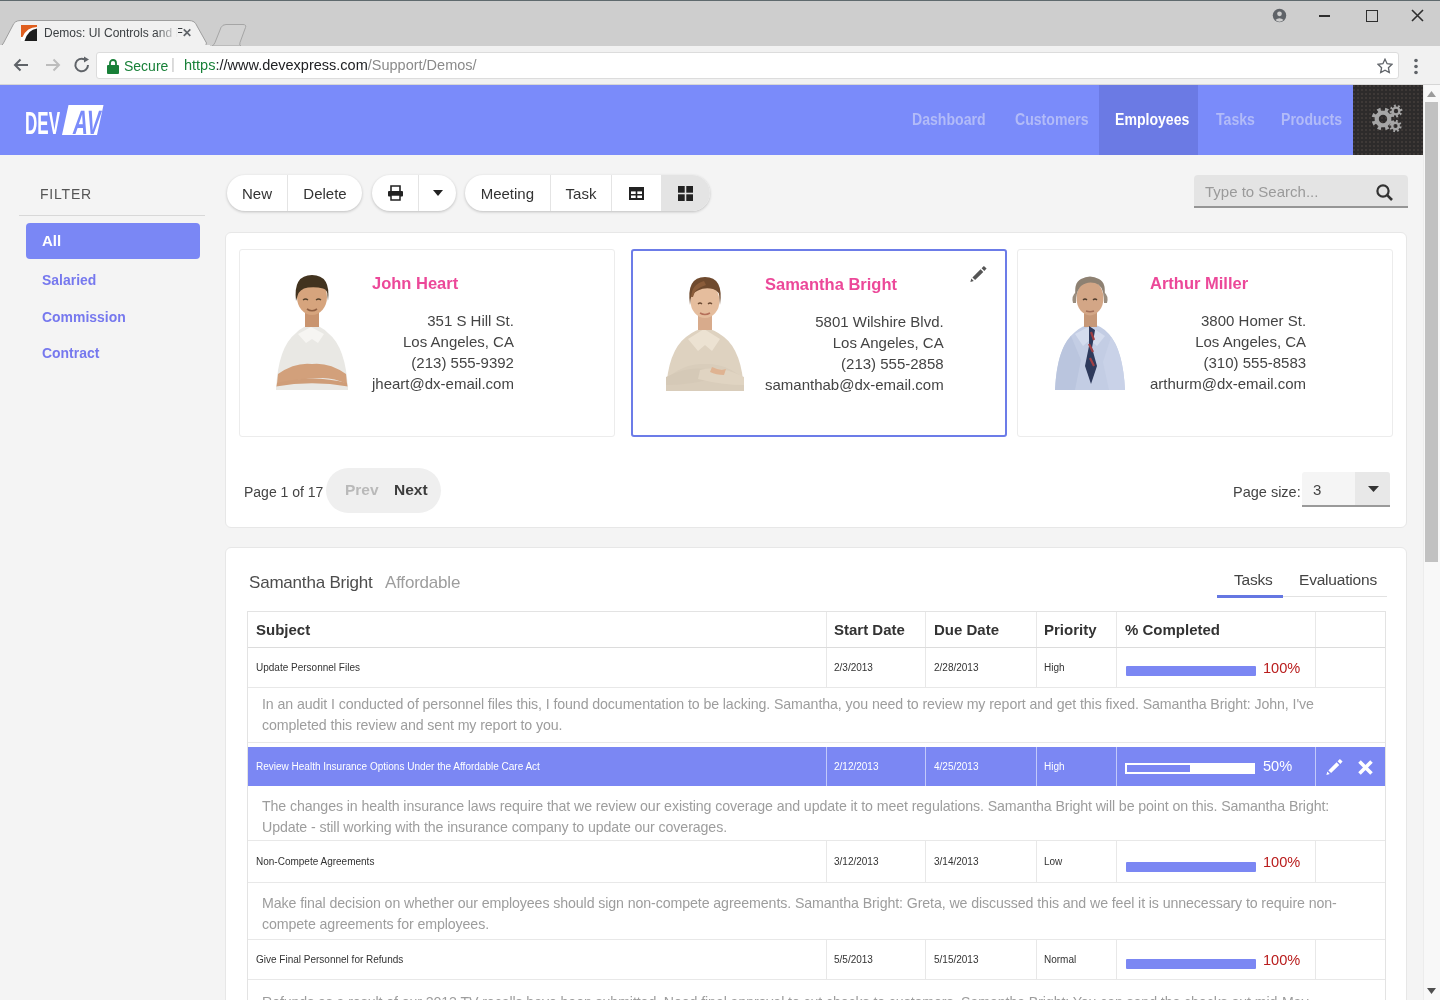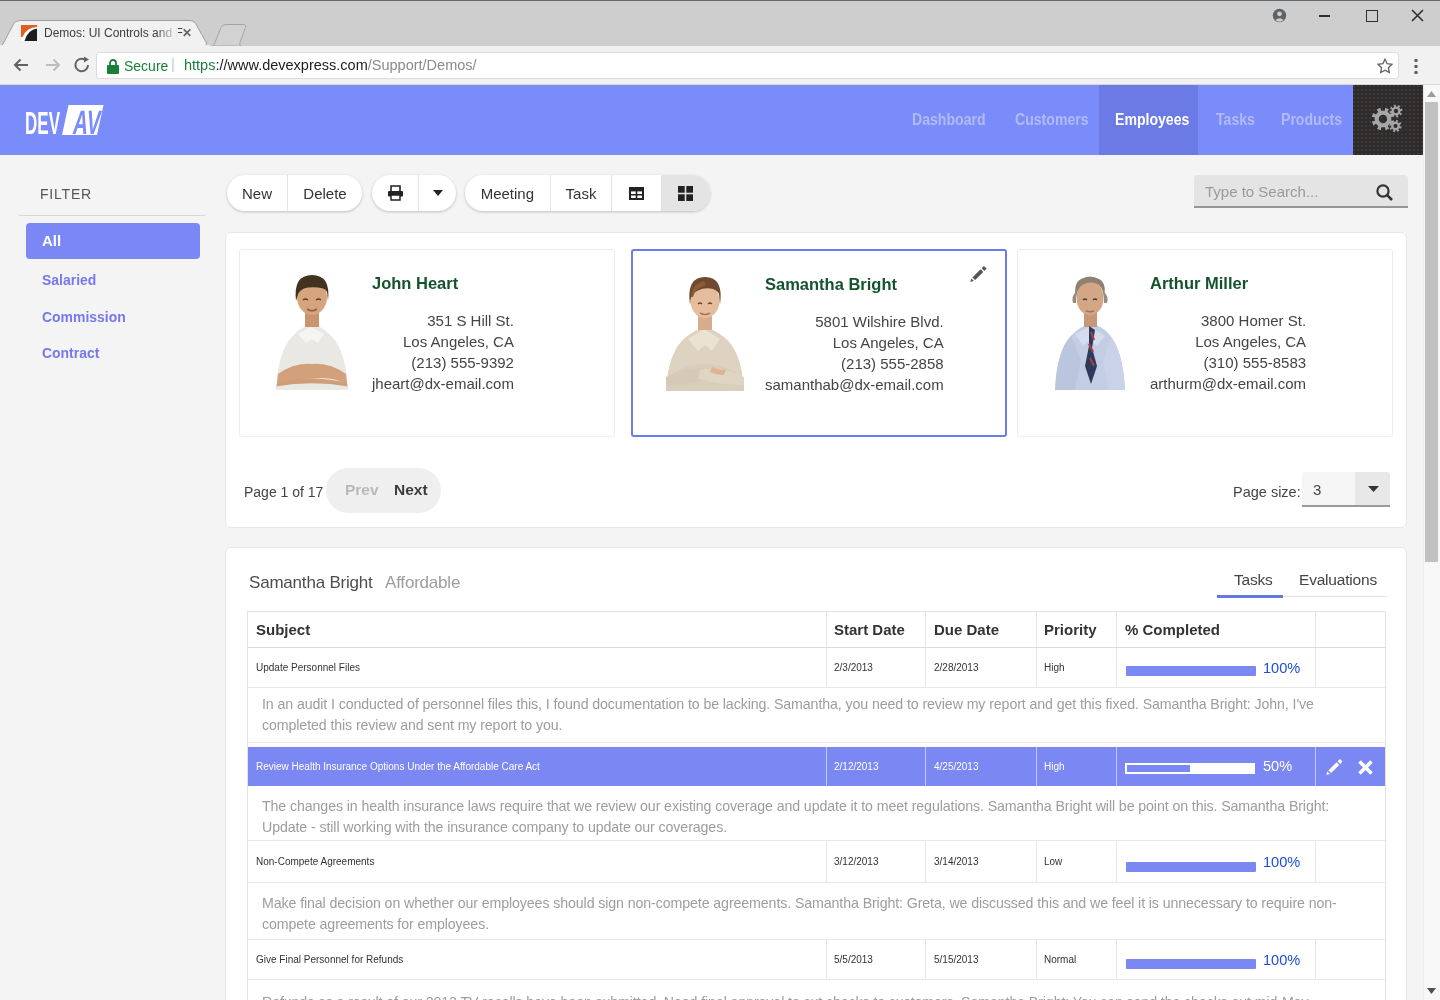--- a/index.html
+++ b/index.html
@@ -30,21 +30,21 @@
 .pill .seg{height:36px;display:flex;align-items:center;justify-content:center;font-size:15px;color:#333;}
 .segdiv{width:1px;height:36px;background:#e4e4e4;}
 
 #search{position:absolute;left:1194px;top:175px;width:214px;height:33px;background:#e4e4e4;border-bottom:2px solid #959595;border-radius:4px 4px 0 0;box-sizing:border-box;}
 #search span{position:absolute;left:11px;top:8px;font-size:15px;color:#9a9a9a;}
 
 #panel1{position:absolute;left:225px;top:232px;width:1182px;height:296px;background:#fff;border:1px solid #e7e7e7;border-radius:6px;box-sizing:border-box;}
 #panel2{position:absolute;left:225px;top:547px;width:1182px;height:470px;background:#fff;border:1px solid #e7e7e7;border-radius:6px 6px 0 0;box-sizing:border-box;}
 .card{position:absolute;top:16px;width:376px;height:188px;background:#fff;border:1px solid #ececec;border-radius:3px;box-sizing:border-box;}
 .card.sel{border:2px solid #6c7ce8;}
-.cname{position:absolute;left:132px;top:24px;font-size:16.5px;font-weight:bold;color:#14532d;}
+.cname{position:absolute;left:132px;top:24px;font-size:16.5px;font-weight:bold;color:#ec4899;}
 .clines{position:absolute;left:132px;top:60px;font-size:15px;color:#444;line-height:21px;text-align:right;}
 .photo{position:absolute;left:27px;top:20px;width:90px;height:120px;}
 
 #pagetext{position:absolute;left:244px;top:484px;font-size:14px;color:#444;}
 #prevnext{position:absolute;left:326px;top:468px;width:115px;height:45px;background:#efefef;border-radius:23px;}
 #pagesize{position:absolute;left:1233px;top:484px;font-size:14.5px;color:#444;}
 #psel{position:absolute;left:1302px;top:472px;width:88px;height:35px;background:#f5f5f5;border-bottom:2px solid #9a9a9a;border-radius:3px 3px 0 0;box-sizing:border-box;}
 
 #lptitle{position:absolute;left:249px;top:573px;font-size:17px;color:#4d4d4d;letter-spacing:-0.2px;}
 #lpsub{position:absolute;left:385px;top:573px;font-size:17px;color:#9d9d9d;letter-spacing:-0.2px;}
@@ -52,21 +52,21 @@
 #tabline{position:absolute;left:1217px;top:595px;width:66px;height:3px;background:#6577e2;}
 #tabline2{position:absolute;left:1283px;top:596px;width:104px;height:1px;background:#e2e2e2;}
 
 #grid{position:absolute;left:247px;top:611px;width:1139px;height:406px;border:1px solid #e3e3e3;box-sizing:border-box;background:#fff;}
 .trow{position:absolute;left:0;width:1137px;box-sizing:border-box;border-bottom:1px solid #e8e8e8;}
 .hcell{position:absolute;font-size:15px;font-weight:bold;color:#333;}
 .cell{position:absolute;font-size:10px;color:#333;}
 .colb{position:absolute;top:0;width:1px;height:100%;background:#e8e8e8;}
 .desc{position:absolute;left:14px;font-size:14.2px;color:#9d9d9d;line-height:21px;letter-spacing:-0.1px;}
 .pbar{position:absolute;left:878px;width:130px;height:10px;background:#7b87f3;border-radius:1px;}
-.pct{position:absolute;left:1015px;font-size:14.6px;color:#1d4ed8;}
+.pct{position:absolute;left:1015px;font-size:14.6px;color:#b91c1c;}
 .selrow{background:#7b87f3;color:#fff;}
 .selrow .cell{color:#fff;}
 .selrow .colb{background:rgba(255,255,255,0.55);}
 </style>
 </head>
 <body>
 
 <div id="titlebar"></div>
 <div id="addrbar"></div>
 

